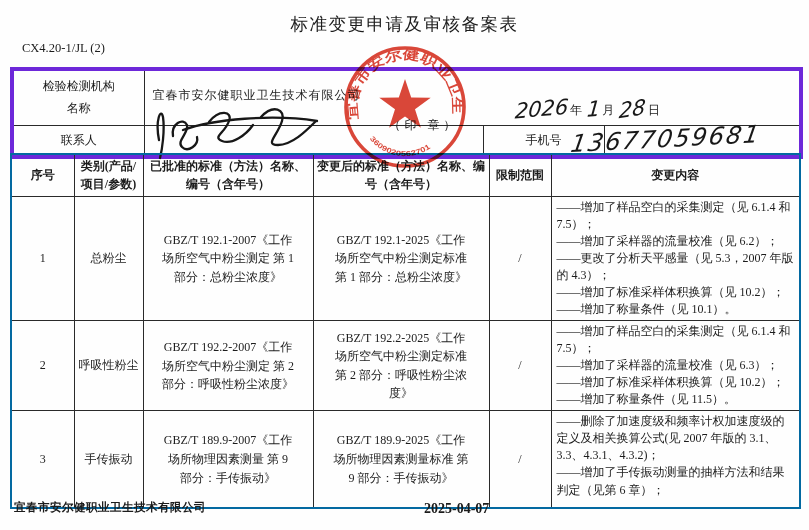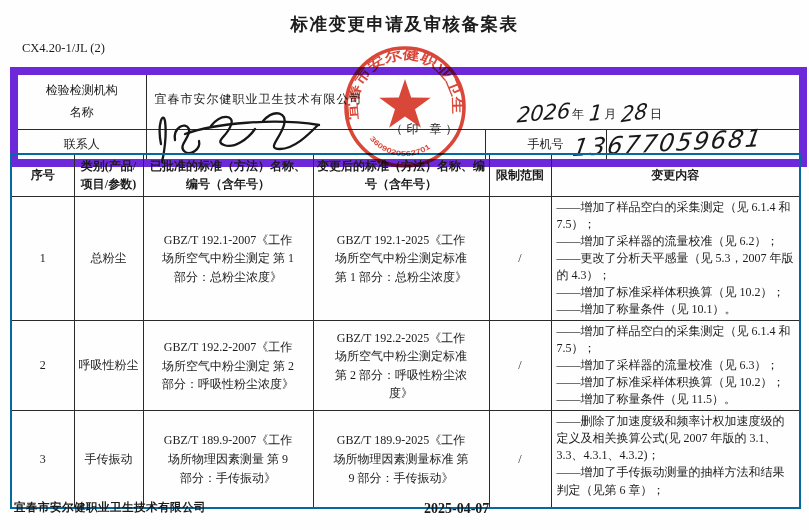--- a/index.html
+++ b/index.html
@@ -9,36 +9,36 @@
     background:#fefefe;
     font-family:"Liberation Serif","DejaVu Serif",serif;
     color:#1c1c1c;
     overflow:hidden;
     margin:0 auto;
   }
   .doc-title{
     position:absolute;top:12px;left:0;width:100%;
     text-align:center;
     font-family:"Liberation Sans","DejaVu Sans",sans-serif;
-    font-weight:700;font-size:17.5px;letter-spacing:1.5px;
+    font-weight:400;font-size:17.5px;letter-spacing:1.5px;
   }
   .form-code{
     position:absolute;top:41px;left:22px;
     font-size:12.5px;
   }
   table{border-collapse:collapse;table-layout:fixed;}
   td,th{
     border:1px solid #2a2a2a;
     font-size:12px;
     font-weight:normal;
     vertical-align:middle;
     padding:1px 3px;
     overflow:visible;
   }
-  .info-table{position:absolute;top:67px;left:10px;width:789px;border:8px solid #6d28d9;}
+  .info-table{position:absolute;top:67px;left:10px;width:789px;border:4px solid #6d28d9;}
   .main-table{position:absolute;top:153px;left:10px;width:789px;border:2px solid #0369a1;}
   .info-table .row-a td{height:52px;}
   .info-table .row-b td{height:27px;}
   .lbl{text-align:center;}
   .org-label-inner{display:inline-block;width:80px;text-align:center;line-height:1.8;}
   .org-cell{position:relative;}
   .org-name{position:absolute;left:8px;top:16px;white-space:nowrap;letter-spacing:1px;}
   .seal-hint{position:absolute;left:244px;top:16px;letter-spacing:4px;margin-top:30px;}
   .date-line{position:absolute;left:368px;top:24px;white-space:nowrap;font-size:12px;}
   .hw{

